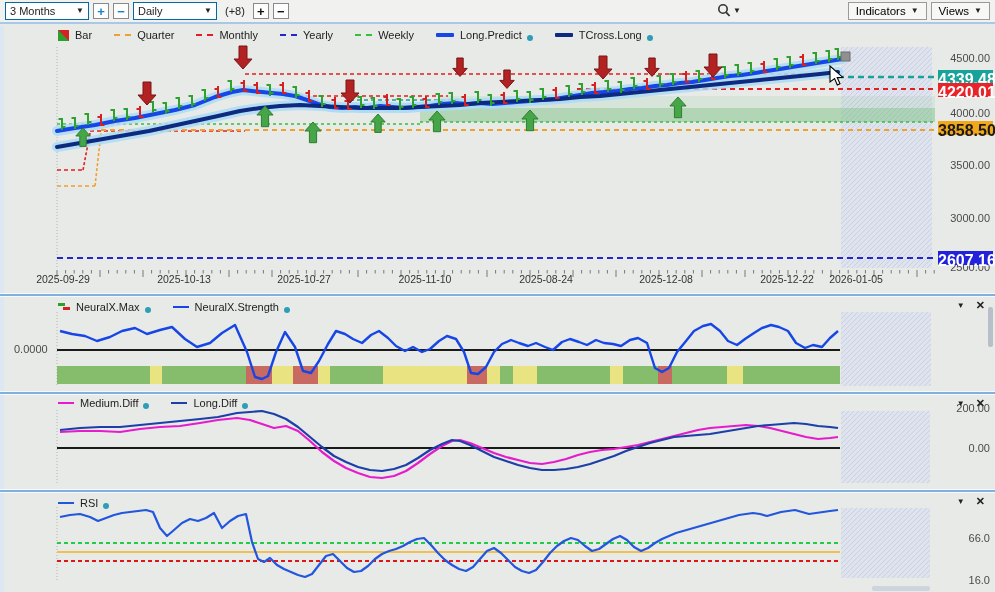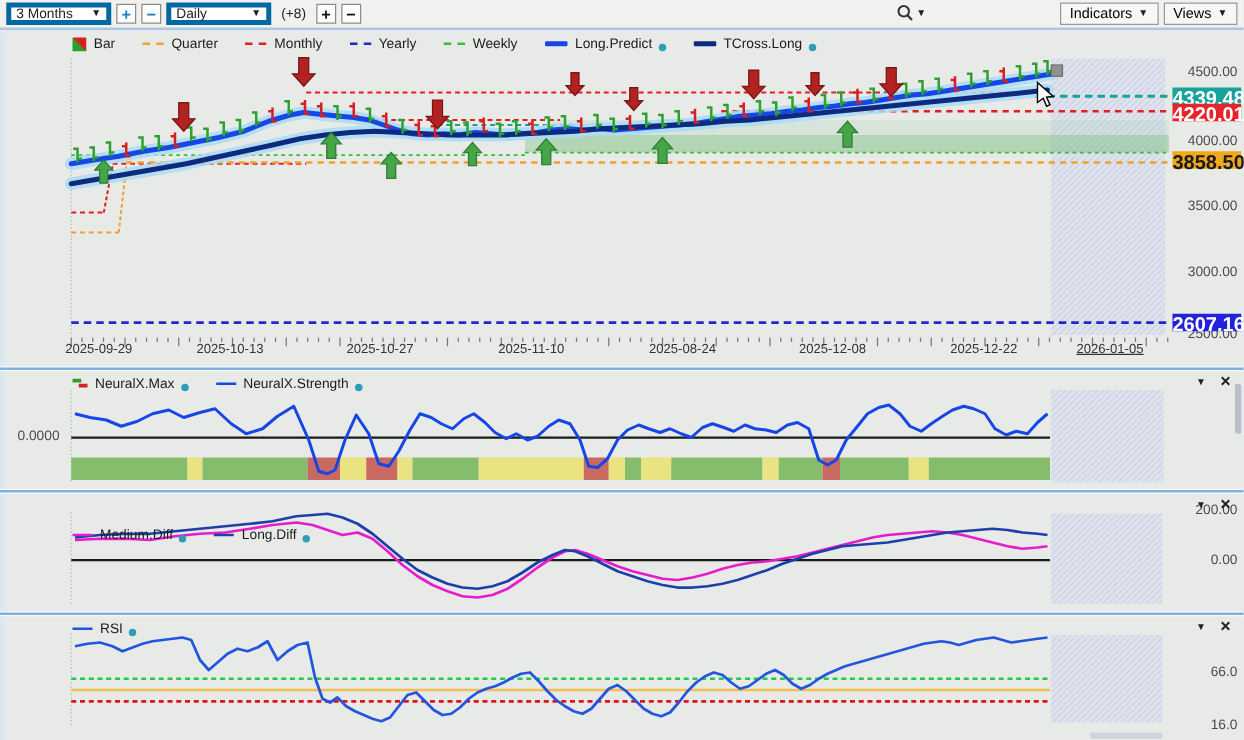--- a/index.html
+++ b/index.html
@@ -8,21 +8,21 @@
     width:995px; height:592px; position:relative; overflow:hidden;
     background:#e8eae8; font-family:"Liberation Sans", sans-serif; color:#222;
   }
   
   .toolbar {
     position:absolute; top:0; left:0; width:995px; height:24px;
     background:#f1f1ef; border-bottom:2px solid #a9c7e7;
     display:flex; align-items:center; gap:4px; padding:0 5px; z-index:6;
   }
   .select {
-    width:84px; height:18px; background:#fff; border:4px solid #0369a1;
+    width:84px; height:18px; background:#fff; border:1px solid #0369a1;
     font-size:11px; display:flex; align-items:center; justify-content:space-between;
     padding:0 4px; cursor:default;
   }
   .caret { font-size:8px; color:#222; line-height:1; }
   .tbtn {
     width:16px; height:16px; border:1px solid #8a8a8a; background:#fdfdfd;
     display:flex; align-items:center; justify-content:center;
     font-weight:bold; font-size:13px; line-height:1; padding:0;
   }
   .tbtn.blue { color:#1b7fc4; }
@@ -157,28 +157,28 @@
     <span class="pal" style="top: 107px;">4000.00</span>
     <span class="pal" style="top: 159px;">3500.00</span>
     <span class="pal" style="top: 212px;">3000.00</span>
     <span class="pal" style="top: 261px;">2500.00</span>
     <span class="pbadge" style="top: 70px; background: rgb(24, 162, 154); color: rgb(255, 255, 255);">4339.48</span>
     <span class="pbadge" style="top: 83px; background: rgb(232, 35, 42); color: rgb(255, 255, 255);">4220.01</span>
     <span class="pbadge" style="top: 121px; background: rgb(242, 168, 29); color: rgb(26, 26, 26);">3858.50</span>
     <span class="pbadge" style="top: 251px; background: rgb(34, 34, 221); color: rgb(255, 255, 255);">2607.16</span>
   </div>
 <div class="date-axis" id="date-axis">
-    <span class="dlab" style="left: 39px;">2025-09-29</span>
+    <span class="dlab" style="left: 23px;">2025-09-29</span>
     <span class="dlab" style="left: 144px;">2025-10-13</span>
     <span class="dlab" style="left: 264px;">2025-10-27</span>
     <span class="dlab" style="left: 385px;">2025-11-10</span>
     <span class="dlab" style="left: 506px;">2025-08-24</span>
     <span class="dlab" style="left: 626px;">2025-12-08</span>
     <span class="dlab" style="left: 747px;">2025-12-22</span>
-    <span class="dlab" style="left: 848px; text-decoration: underline;">2026-01-05</span>
+    <span class="dlab" style="left: 816px;">2026-01-05</span>
   </div>
 
 <div class="hdiv" style="top:294px;"></div>
 <div class="hdiv" style="top:392px;"></div>
 <div class="hdiv" style="top:490px;"></div>
 
 <div class="legend" style="top:301px; left:58px;">
   <div class="leg-item">
     <span class="nmax-icon">
         <i class="g"></i>
@@ -192,21 +192,21 @@
     <span style="color:#1c1c1c;">NeuralX.Strength</span>
     <span class="info-dot"></span>
   </div>
 </div>
 <span class="axlab" style="left:14px; top:343px;">0.0000</span>
 <div class="pctl" style="top:299px;">
   <span class="min">▼</span>
   <span class="cls">✕</span>
 </div>
 
-<div class="legend" style="top:422px; left:58px;">
+<div class="legend" style="top:397px; left:58px;">
   <div class="leg-item" style="color:#e61ccc;">
     <span class="thin-icon"></span>
     <span style="color:#1c1c1c;">Medium.Diff</span>
     <span class="info-dot"></span>
   </div>
   <div class="leg-item" style="color:#1c3fa8;">
     <span class="thin-icon"></span>
     <span style="color:#1c1c1c;">Long.Diff</span>
     <span class="info-dot"></span>
   </div>

